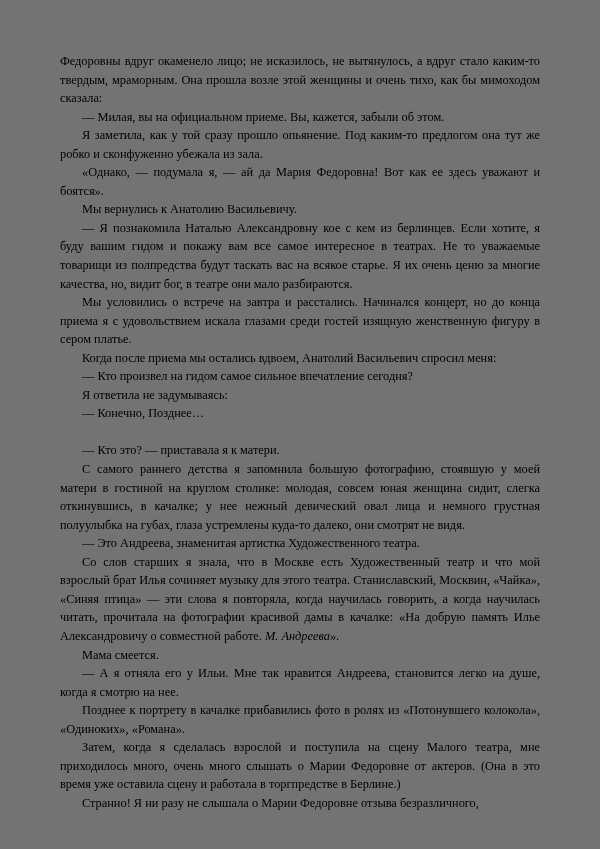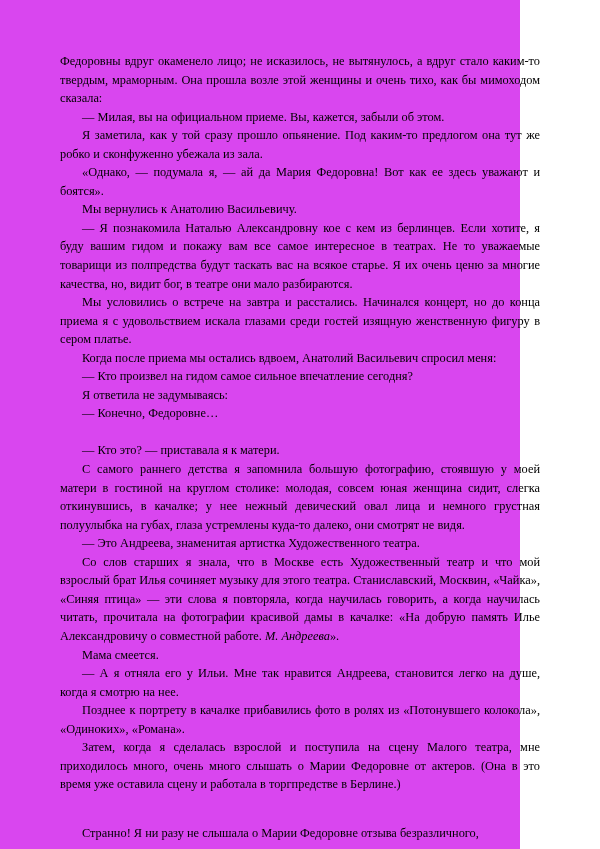--- a/index.html
+++ b/index.html
@@ -15,23 +15,23 @@
     overflow: hidden;
     font-family: "Liberation Serif", "DejaVu Serif", serif;
     color: #000000;
     -webkit-font-smoothing: antialiased;
   }
 
   .page {
     position: absolute;
     left: 0;
     top: 0;
-    width: 520px;
+    width: 600px;
     height: 849px;
-    background: #d946ef;
+    background: #737373;
   }
 
   .text-column {
     position: absolute;
     left: 60px;
     top: 52px;
     width: 480px;
   }
 
   p.para {
@@ -48,21 +48,20 @@
   }
 
   
   p.para.cont {
     text-indent: 0;
   }
 
   
   p.para:last-child {
     text-align: justify;
-    margin-top: 30px;
   }
 
   .section-gap {
     height: 18.55px;
     line-height: 18.55px;
     font-size: 12.35px;
   }
 
   em.it {
     font-style: italic;
@@ -87,21 +86,21 @@
     <p class="para">— Я познакомила Наталью Александровну кое с кем из берлинцев. Если хотите, я буду вашим гидом и покажу вам все самое интересное в театрах. Не то уважаемые товарищи из полпредства будут таскать вас на всякое старье. Я их очень ценю за многие качества, но, видит бог, в театре они мало разбираются.</p>
 
     <p class="para">Мы условились о встрече на завтра и расстались. Начинался концерт, но до конца приема я с удовольствием искала глазами среди гостей изящную женственную фигуру в сером платье.</p>
 
     <p class="para">Когда после приема мы остались вдвоем, Анатолий Васильевич спросил меня:</p>
 
     <p class="para">— Кто произвел на гидом самое сильное впечатление сегодня?</p>
 
     <p class="para">Я ответила не задумываясь:</p>
 
-    <p class="para">— Конечно, Федоровне…</p>
+    <p class="para">— Конечно, Позднее…</p>
 
     <div class="section-gap">&nbsp;</div>
 
     <p class="para">— Кто это? — приставала я к матери.</p>
 
     <p class="para">С самого раннего детства я запомнила большую фотографию, стоявшую у моей матери в гостиной на круглом столике: молодая, совсем юная женщина сидит, слегка откинувшись, в качалке; у нее нежный девический овал лица и немного грустная полуулыбка на губах, глаза устремлены куда-то далеко, они смотрят не видя.</p>
 
     <p class="para">— Это Андреева, знаменитая артистка Художественного театра.</p>
 
     <p class="para">

